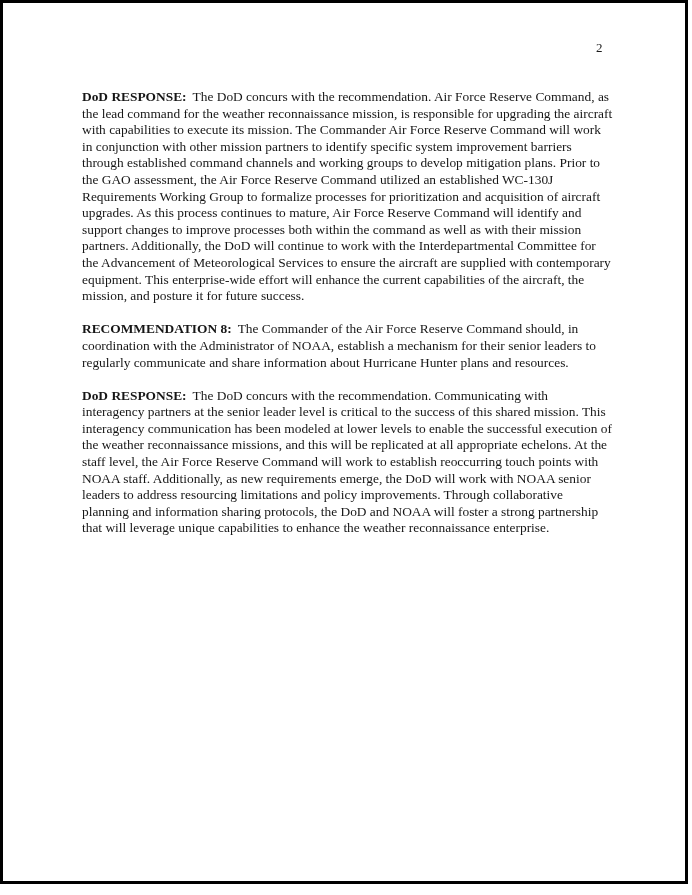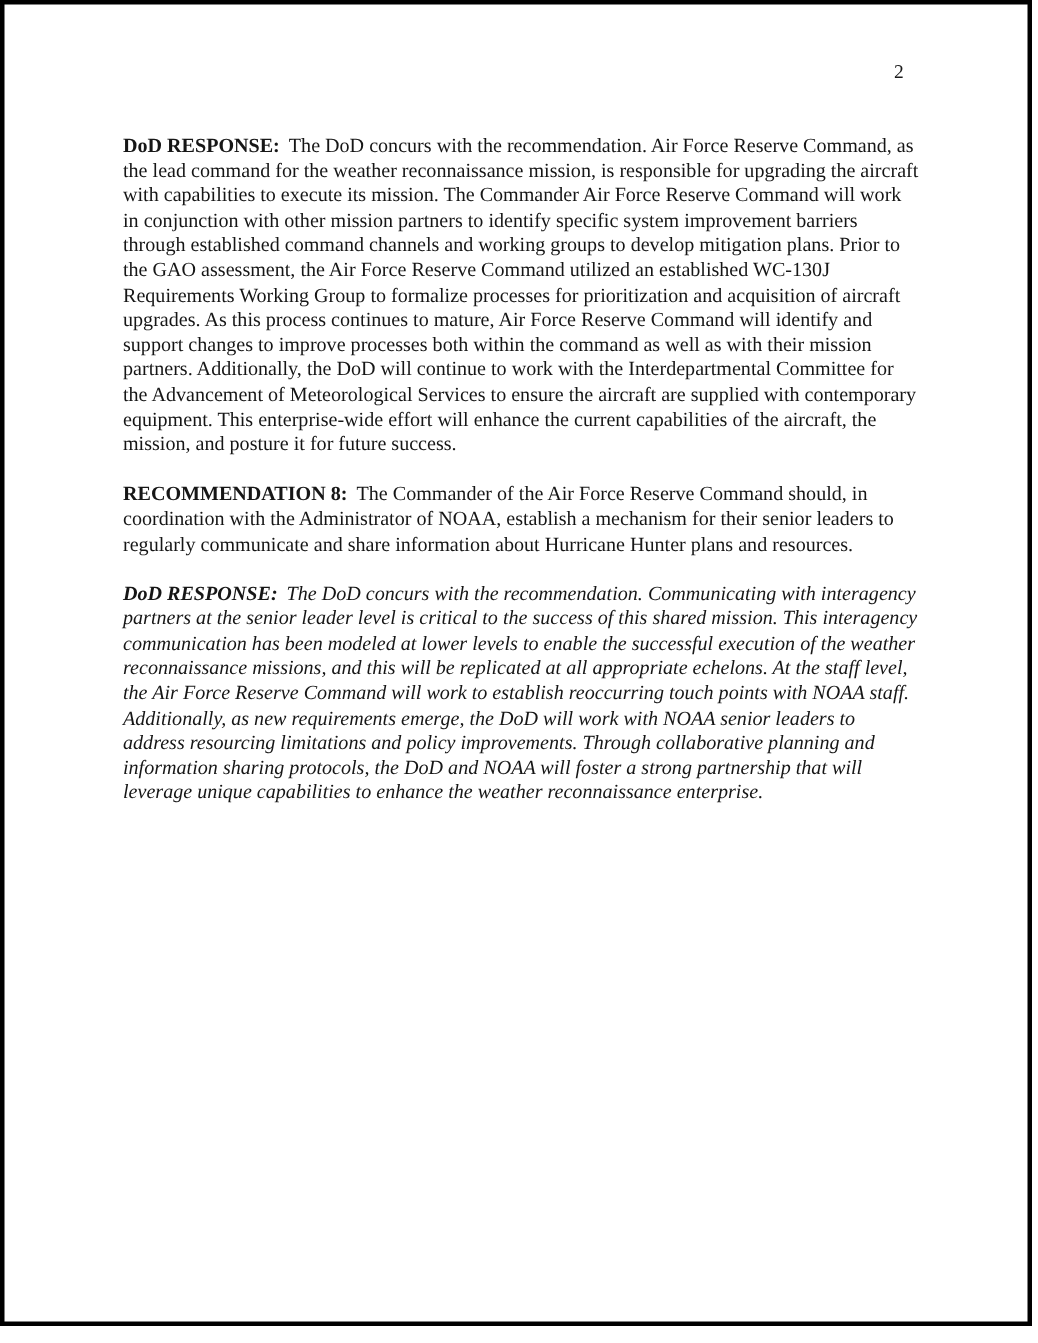--- a/index.html
+++ b/index.html
@@ -42,21 +42,20 @@
     width: 531px;
     font-size: 13.4px;
     line-height: 16.6px;
     text-align: left;
   }
   .para {
     margin: 0 0 16.6px 0;
   }
   .para:last-child {
     margin-bottom: 4px;
-    font-style: italic;
   }
   .para-label {
     font-weight: bold;
     margin-right: 6px;
   }
 </style>
 </head>
 <body>
 
 <div class="canvas">

